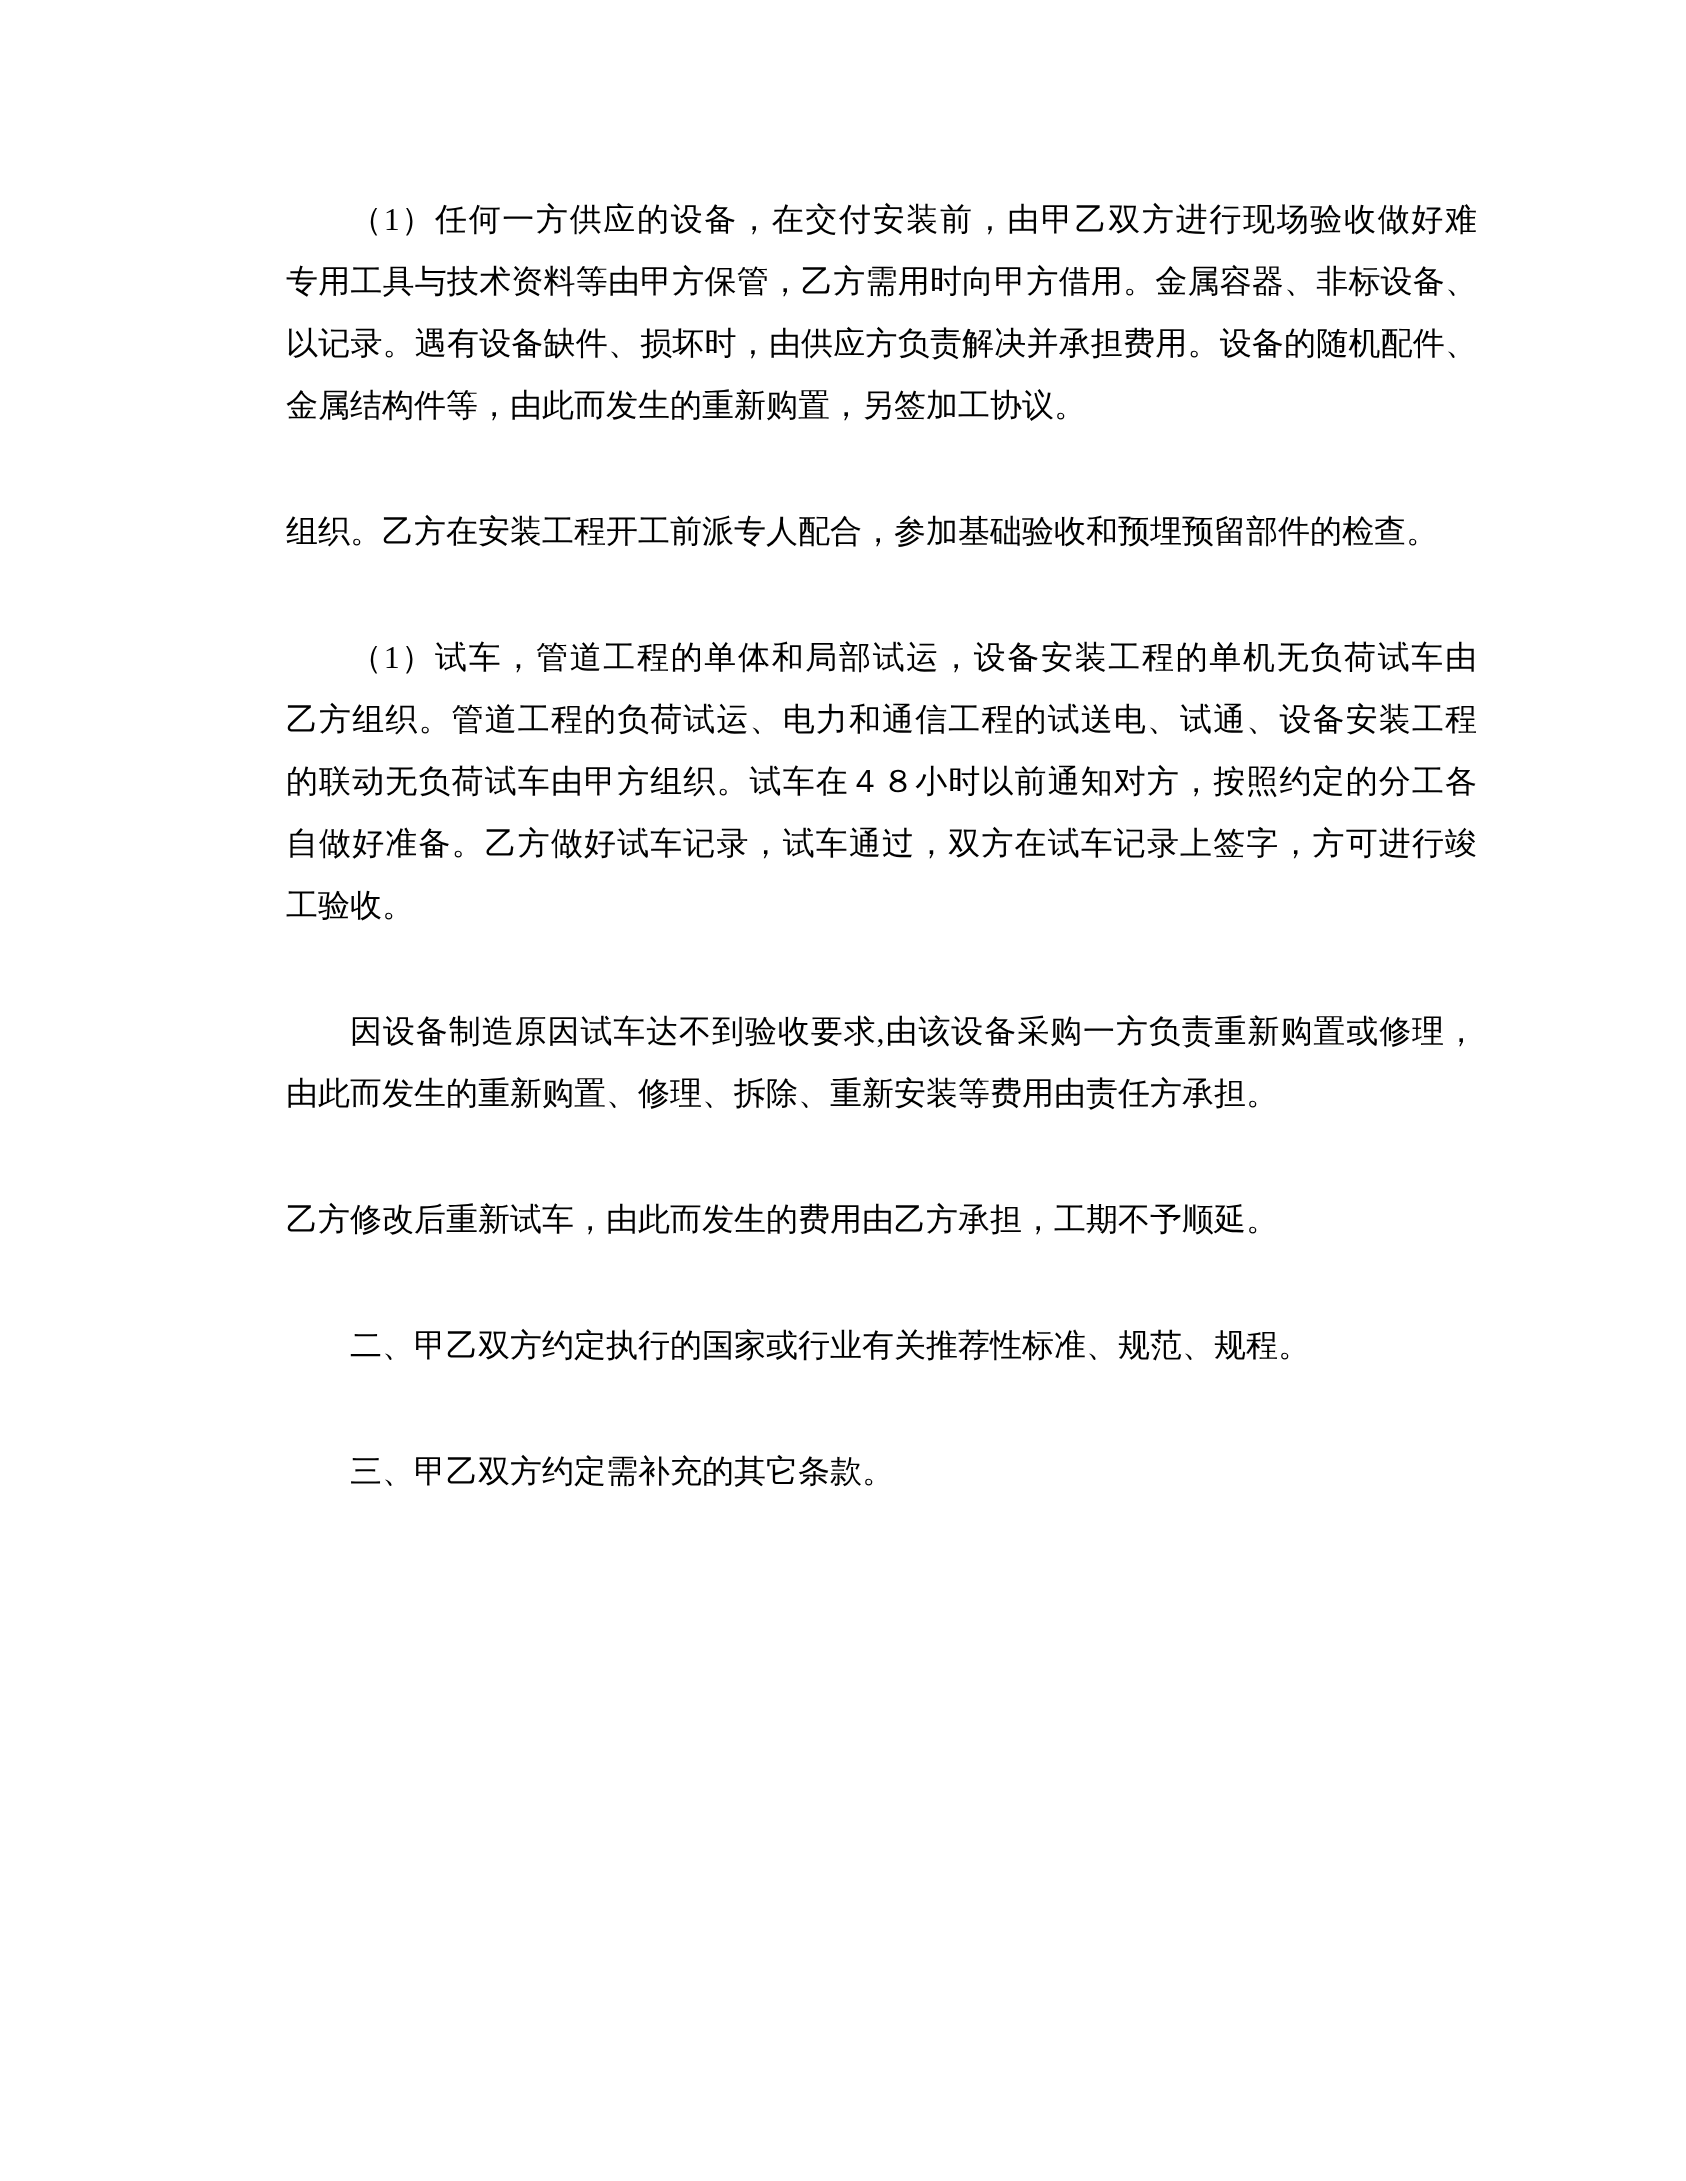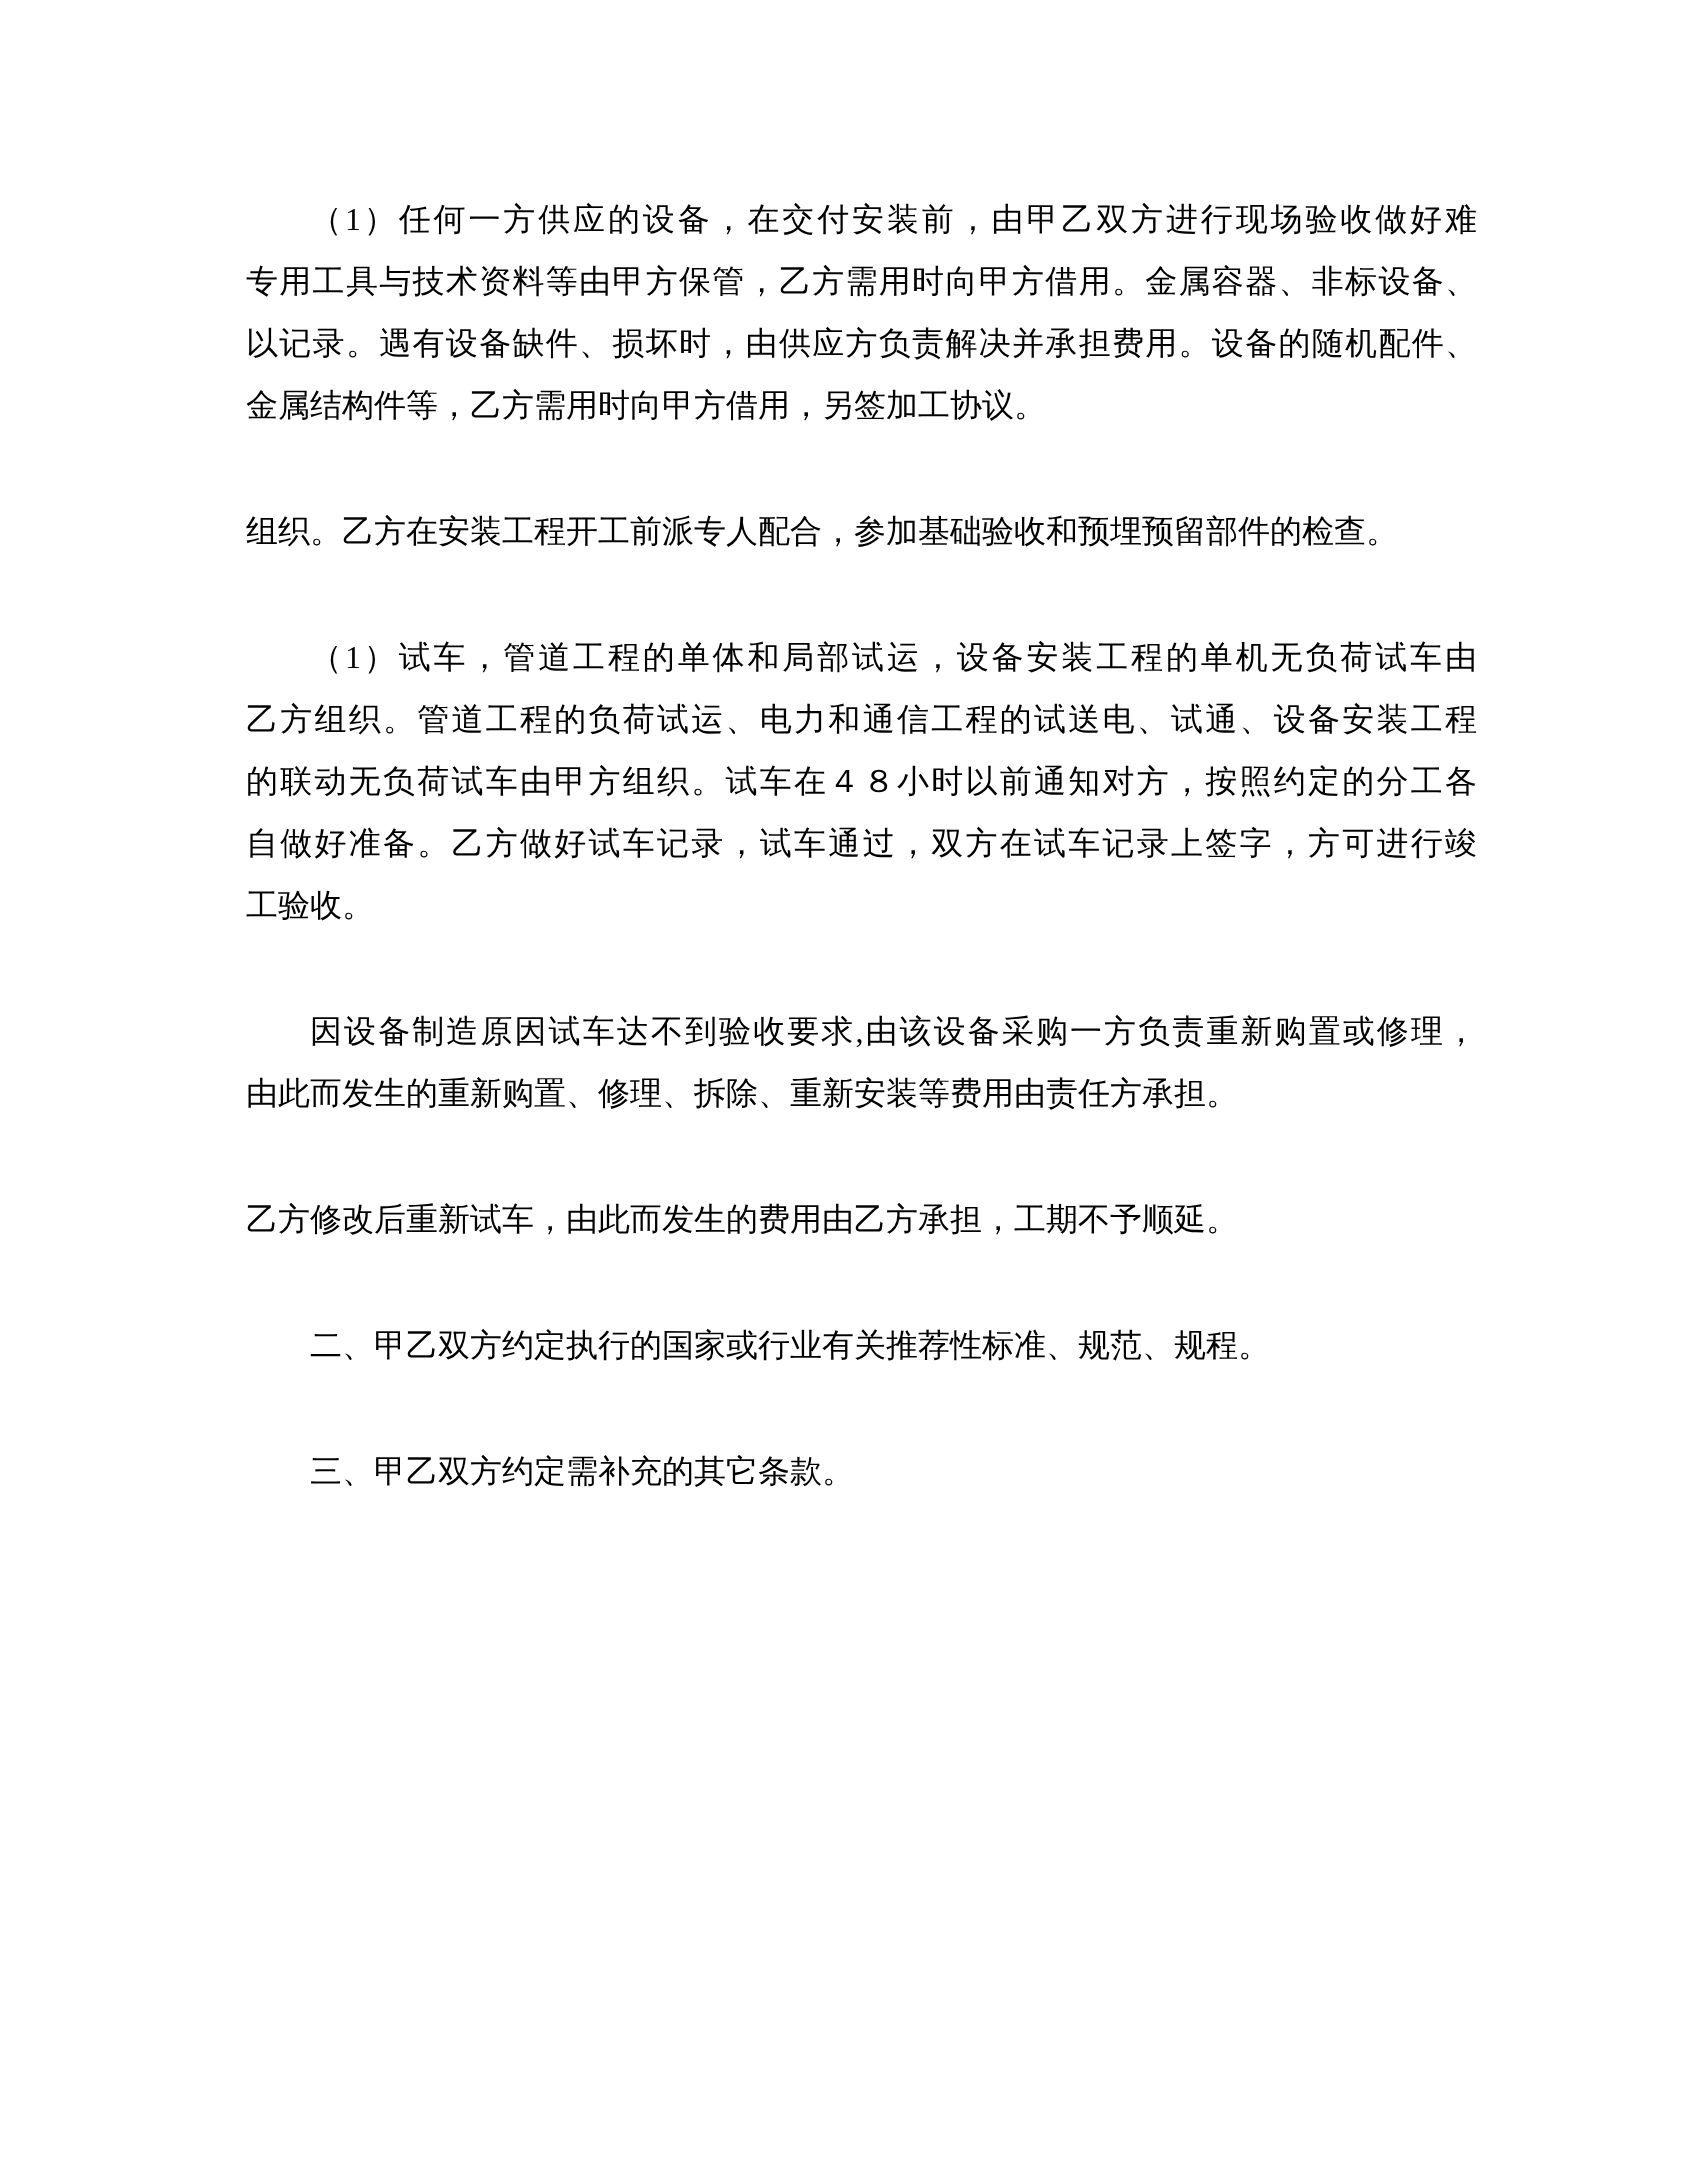--- a/index.html
+++ b/index.html
@@ -25,38 +25,39 @@
     color: #000000;
     letter-spacing: 0;
   }
   .para {
     margin: 0 0 64px 0;
   }
   .line {
     text-align: justify;
     text-align-last: justify;
     white-space: nowrap;
+    margin-left: 40px;
   }
   .line.last {
     text-align-last: left;
   }
   .line.first {
     text-indent: 2em;
   }
 </style>
 </head>
 <body>
 
 <div class="page">
   <div class="content">
       <div class="para">
         <div class="line first">（1）任何一方供应的设备，在交付安装前，由甲乙双方进行现场验收做好难</div>
         <div class="line">专用工具与技术资料等由甲方保管，乙方需用时向甲方借用。金属容器、非标设备、</div>
         <div class="line">以记录。遇有设备缺件、损坏时，由供应方负责解决并承担费用。设备的随机配件、</div>
-        <div class="line last">金属结构件等，乙方需用时向甲方借用，另签加工协议。</div>
+        <div class="line last">金属结构件等，由此而发生的重新购置，另签加工协议。</div>
       </div>
       <div class="para">
         <div class="line last">组织。乙方在安装工程开工前派专人配合，参加基础验收和预埋预留部件的检查。</div>
       </div>
       <div class="para">
         <div class="line first">（1）试车，管道工程的单体和局部试运，设备安装工程的单机无负荷试车由</div>
         <div class="line">乙方组织。管道工程的负荷试运、电力和通信工程的试送电、试通、设备安装工程</div>
         <div class="line">的联动无负荷试车由甲方组织。试车在４８小时以前通知对方，按照约定的分工各</div>
         <div class="line">自做好准备。乙方做好试车记录，试车通过，双方在试车记录上签字，方可进行竣</div>
         <div class="line last">工验收。</div>

